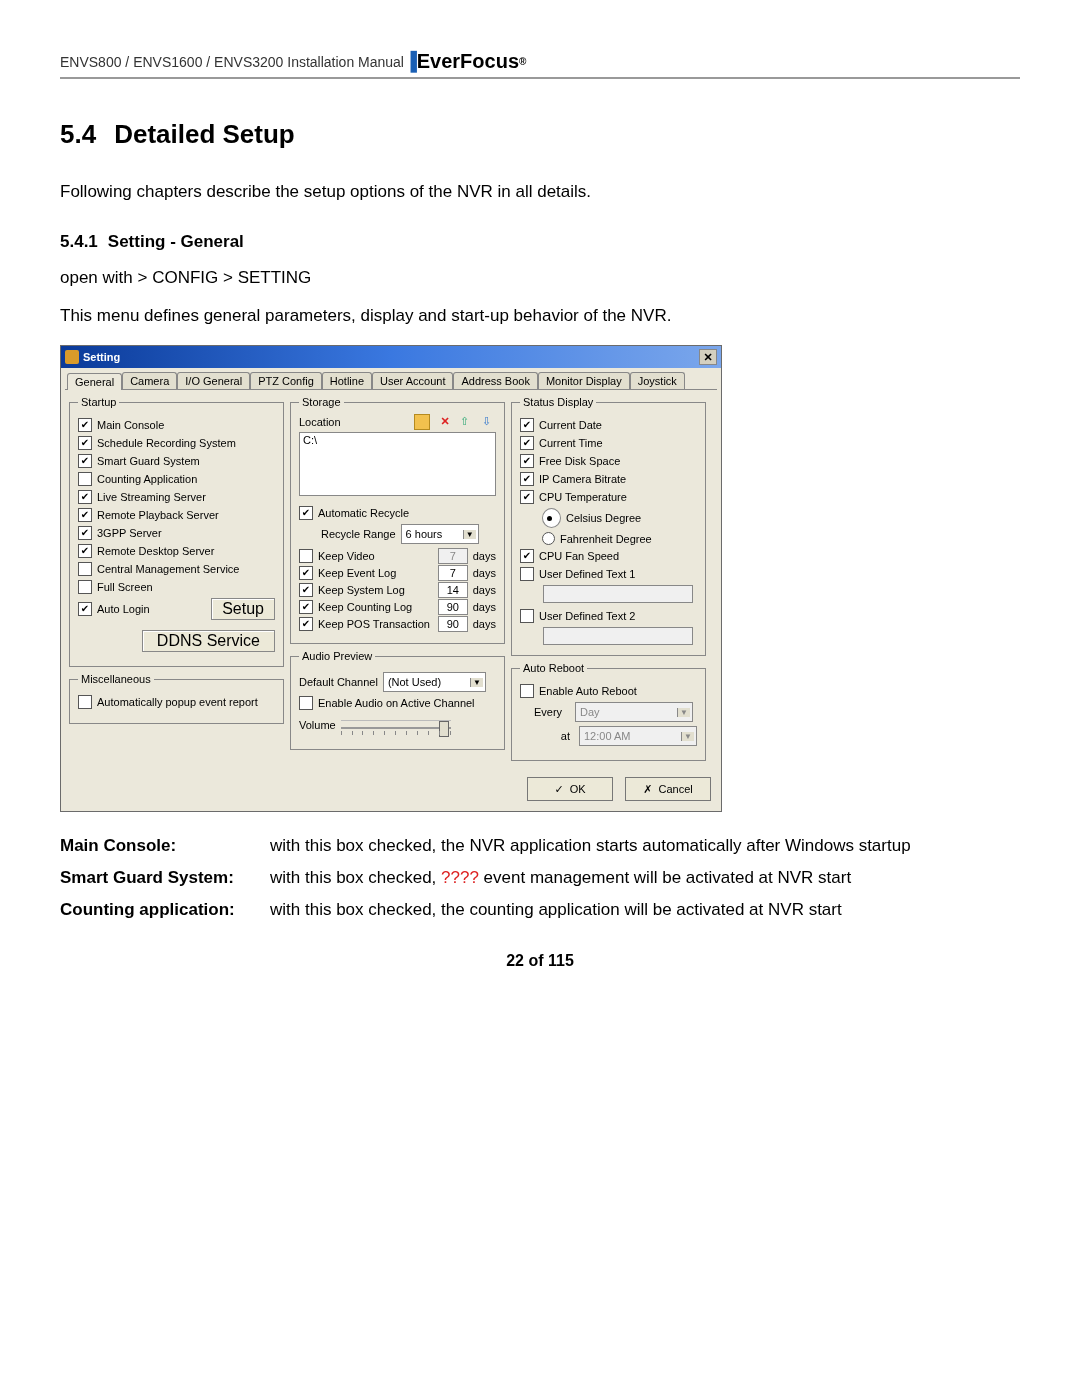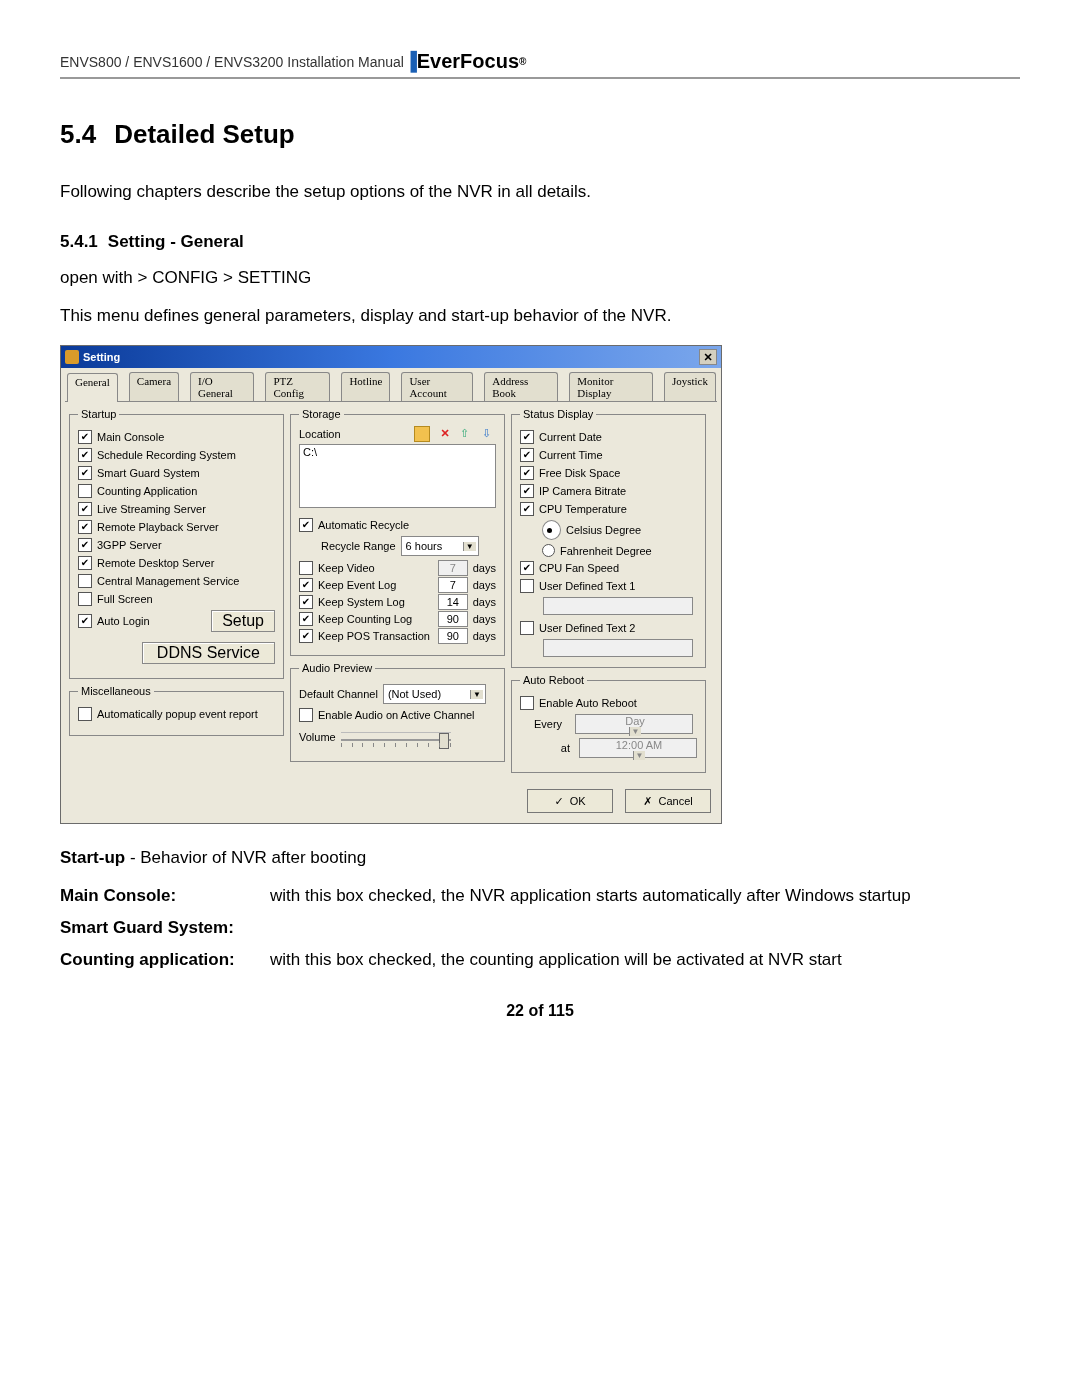--- a/index.html
+++ b/index.html
@@ -11,41 +11,41 @@
 h1.section span.num { margin-right:18px; }
 .body-text { font-size:17px; line-height:1.4; margin:14px 0; }
 h2.sub { font-size:17px; font-weight:bold; margin:28px 0 14px 0; }
 h2.sub span.num { margin-right:10px; }
 .dialog { width:660px; margin:18px 0 18px 0; border:1px solid #6b6b6b; background:#ebe8db; font-family: Tahoma, sans-serif; font-size:11px; color:#000; }
 .titlebar { height:22px; background:linear-gradient(to right,#0a3a99,#3a78e0,#7ba7ec); color:#fff; display:flex; align-items:center; padding:0 4px; justify-content:space-between; }
 .titlebar-left { display:flex; align-items:center; gap:4px; }
 .title-icon { width:14px; height:14px; background:#d99b2b; border-radius:2px; display:inline-block; }
 .title-text { font-weight:bold; font-size:11px; }
 .close-x { width:16px; height:14px; background:#d4d0c0; color:#000; text-align:center; font-weight:bold; line-height:14px; font-size:11px; border:1px solid #888; }
-.tabs { display:flex; padding:4px 6px 0 6px; gap:12px;font-family:Liberation Serif, serif; }
+.tabs { display:flex; padding:4px 6px 0 6px; gap:1px; }
 .tab { border:1px solid #888; border-bottom:none; background:#ebe8db; padding:2px 7px; font-size:11px; border-radius:3px 3px 0 0; margin-right:-1px; position:relative; }
 .tab.active { background:#ebe8db; z-index:2; top:1px; }
 .tab.inactive { background:#e2dfcf; }
 .panel-body { border-top:1px solid #888; margin:0 4px 6px 4px; padding:6px 4px; display:flex; gap:6px; }
 .col { display:flex; flex-direction:column; gap:6px; }
 .col.left { width:215px; }
 .col.mid { width:215px; }
 .col.right { width:195px; }
 fieldset.grp { border:1px solid #888; padding:6px 8px 10px 8px; margin:0; }
 fieldset.grp legend { font-size:11px; padding:0 3px; }
 .chk-row { display:flex; align-items:center; gap:5px; margin:4px 0; font-size:11px; white-space:nowrap; }
 .chk { width:12px; height:12px; border:1px solid #555; background:#fff; display:inline-flex; align-items:center; justify-content:center; font-size:10px; line-height:1; flex-shrink:0; }
 .chk.checked::after { content:"✔"; color:#000; font-size:10px; }
 .rad { width:11px; height:11px; border:1px solid #555; border-radius:50%; background:#fff; display:inline-flex; align-items:center; justify-content:center; flex-shrink:0; }
 .rad.sel::after { content:""; width:5px; height:5px; background:#000; border-radius:50%; }
 .btn { border:1px solid #888; background:#ece9d8; padding:1px 10px; font-size:16px; display:inline-block; box-shadow:1px 1px 0 #fff inset; }
 .inp { border:1px solid #888; background:#fff; font-size:11px; padding:0 3px; height:16px; box-sizing:border-box; }
 .inp.dis { background:#f0f0f0; color:#888; }
 .sel { border:1px solid #888; background:#fff; font-size:11px; height:18px; display:inline-flex; align-items:center; justify-content:space-between; padding:0 2px 0 4px; }
-.sel.dis { background:#f0f0f0; color:#888;flex-direction:column; }
+.sel.dis { background:#f0f0f0; color:#888; }
 .sel .arr { border-left:1px solid #888; padding:0 2px; font-size:8px; background:#e2dfcf; }
 .loc-box { border:1px solid #888; background:#fff; height:60px; margin-top:2px; padding:1px 3px; font-size:11px; }
 .loc-toolbar { display:flex; align-items:center; gap:8px; margin-bottom:2px; }
 .ic { width:14px; height:14px; display:inline-block; }
 .ic.folder { background:#f2c14e; border:1px solid #b58a1f; }
 .ic.red { color:#d22; font-weight:bold; text-align:center; line-height:12px; }
 .ic.up { color:#3a7; }
 .ic.down { color:#37c; }
 .keep-row { display:flex; align-items:center; gap:5px; margin:1px 0; font-size:11px; }
 .keep-row .inp { width:30px; text-align:center; }
@@ -347,29 +347,29 @@
           <span>OK</span>
         </div>
       <div class="big-btn">
           <span>✗</span>
           <span>Cancel</span>
         </div>
     </div>
   </div>
 
   <div class="desc-block">
-    <p class="body-text">
-      <b>Start-up</b><span> - Behavior of NVR after booting</span>
-    </p>
     <div class="desc-row">
       <div class="k">Main Console:</div>
       <div class="v">with this box checked,  the NVR application starts automatically after Windows startup</div>
     </div>
     <div class="desc-row">
       <div class="k">Smart Guard System:</div>
+      <div class="v justify">
+        <span>with this box checked, </span><span class="red-q">????</span><span> event management will be activated at NVR start</span>
+      </div>
     </div>
     <div class="desc-row">
       <div class="k">Counting application:</div>
       <div class="v">with this box checked, the counting application will be activated at NVR start</div>
     </div>
   </div>
 
   <div class="page-num">22 of 115</div>
 </div>
 

